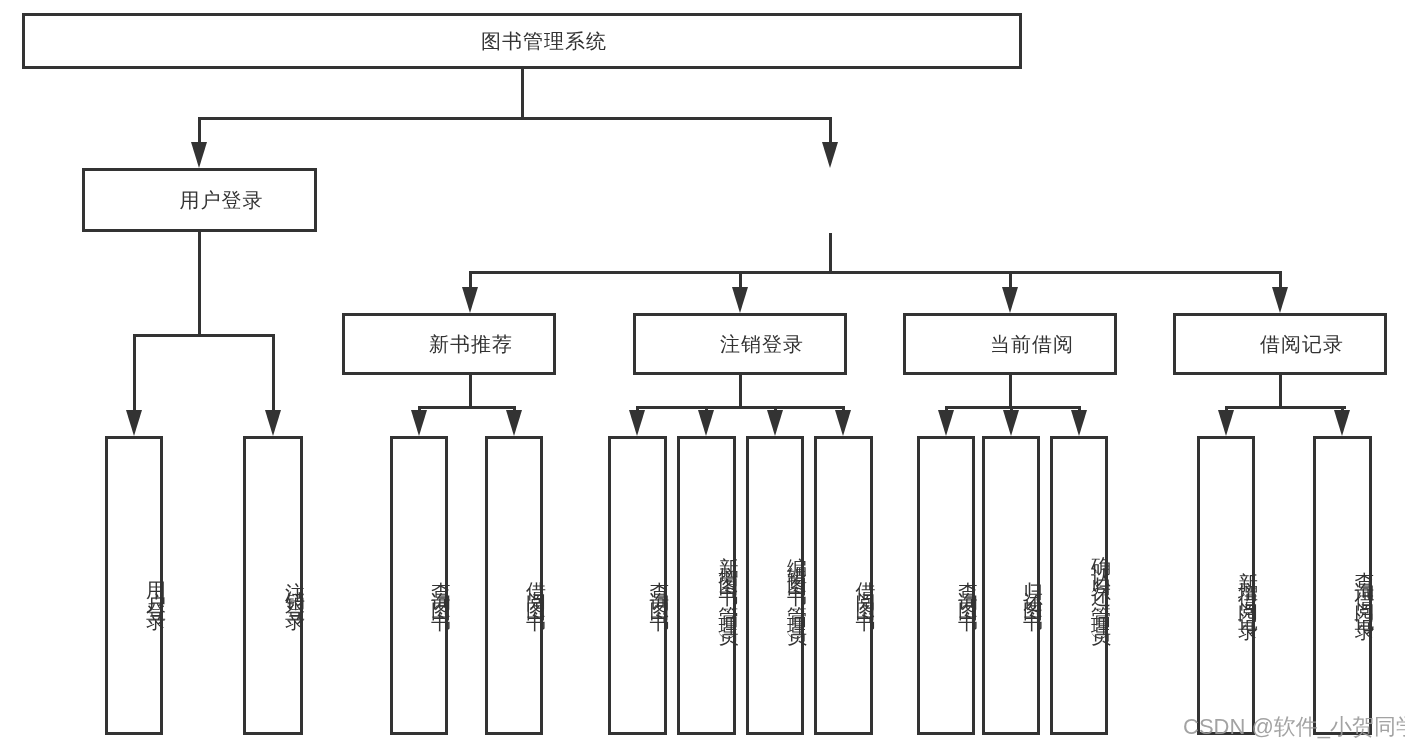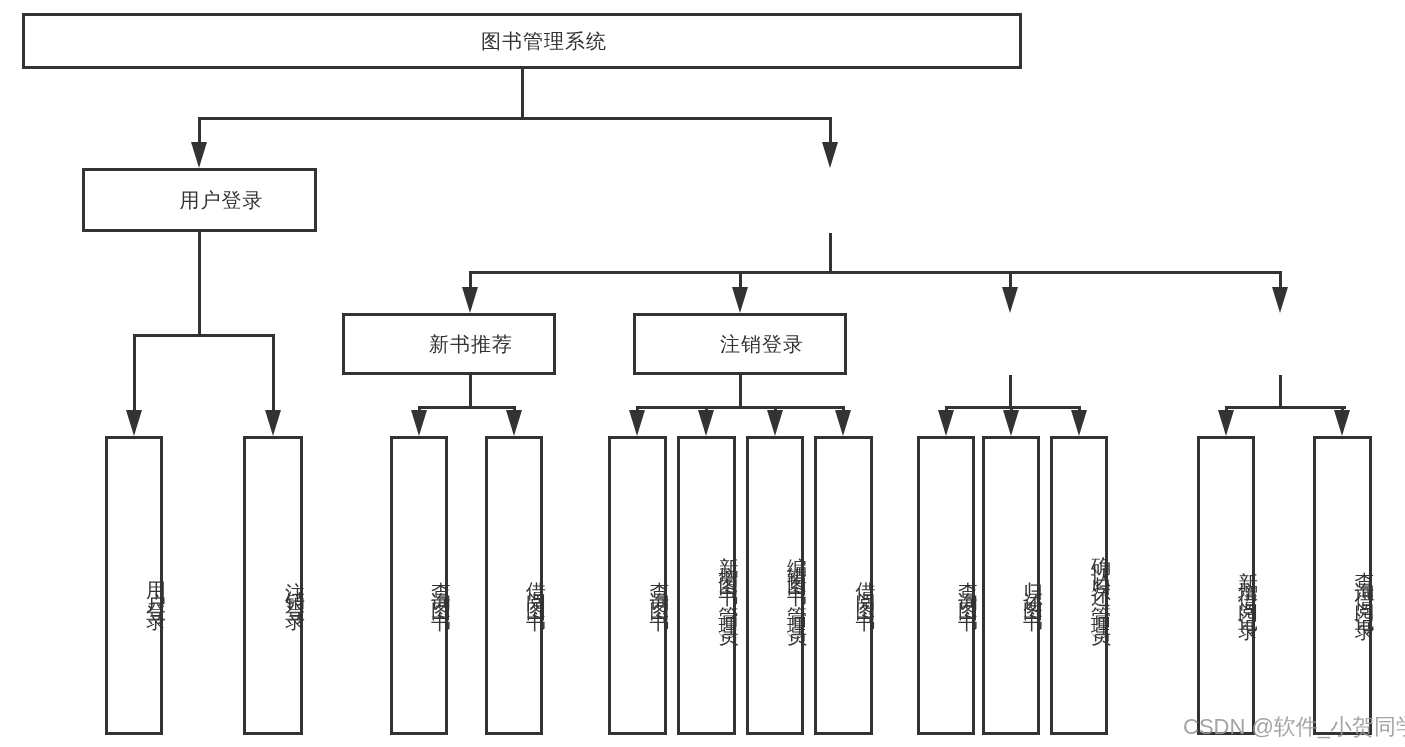--- a/index.html
+++ b/index.html
@@ -106,20 +106,26 @@
   <div class="box hlabel" style="left:82px;top:168px;width:235px;height:64px">
     <span>用户登录</span>
   </div>
 
   <div class="box hlabel" style="left:342px;top:313px;width:214px;height:62px">
     <span>新书推荐</span>
   </div>
   <div class="box hlabel" style="left:633px;top:313px;width:214px;height:62px">
     <span>注销登录</span>
   </div>
+  <div class="box hlabel" style="left:903px;top:313px;width:214px;height:62px">
+    <span>当前借阅</span>
+  </div>
+  <div class="box hlabel" style="left:1173px;top:313px;width:214px;height:62px">
+    <span>借阅记录</span>
+  </div>
 
   <div class="box leaf" style="left:105px;top:436px;width:58px;height:299px">
     <span class="vtext">用户登录</span>
   </div>
   <div class="box leaf" style="left:243px;top:436px;width:60px;height:299px">
     <span class="vtext">注销登录</span>
   </div>
 
   <div class="box leaf" style="left:390px;top:436px;width:58px;height:299px">
     <span class="vtext">查询图书</span>

